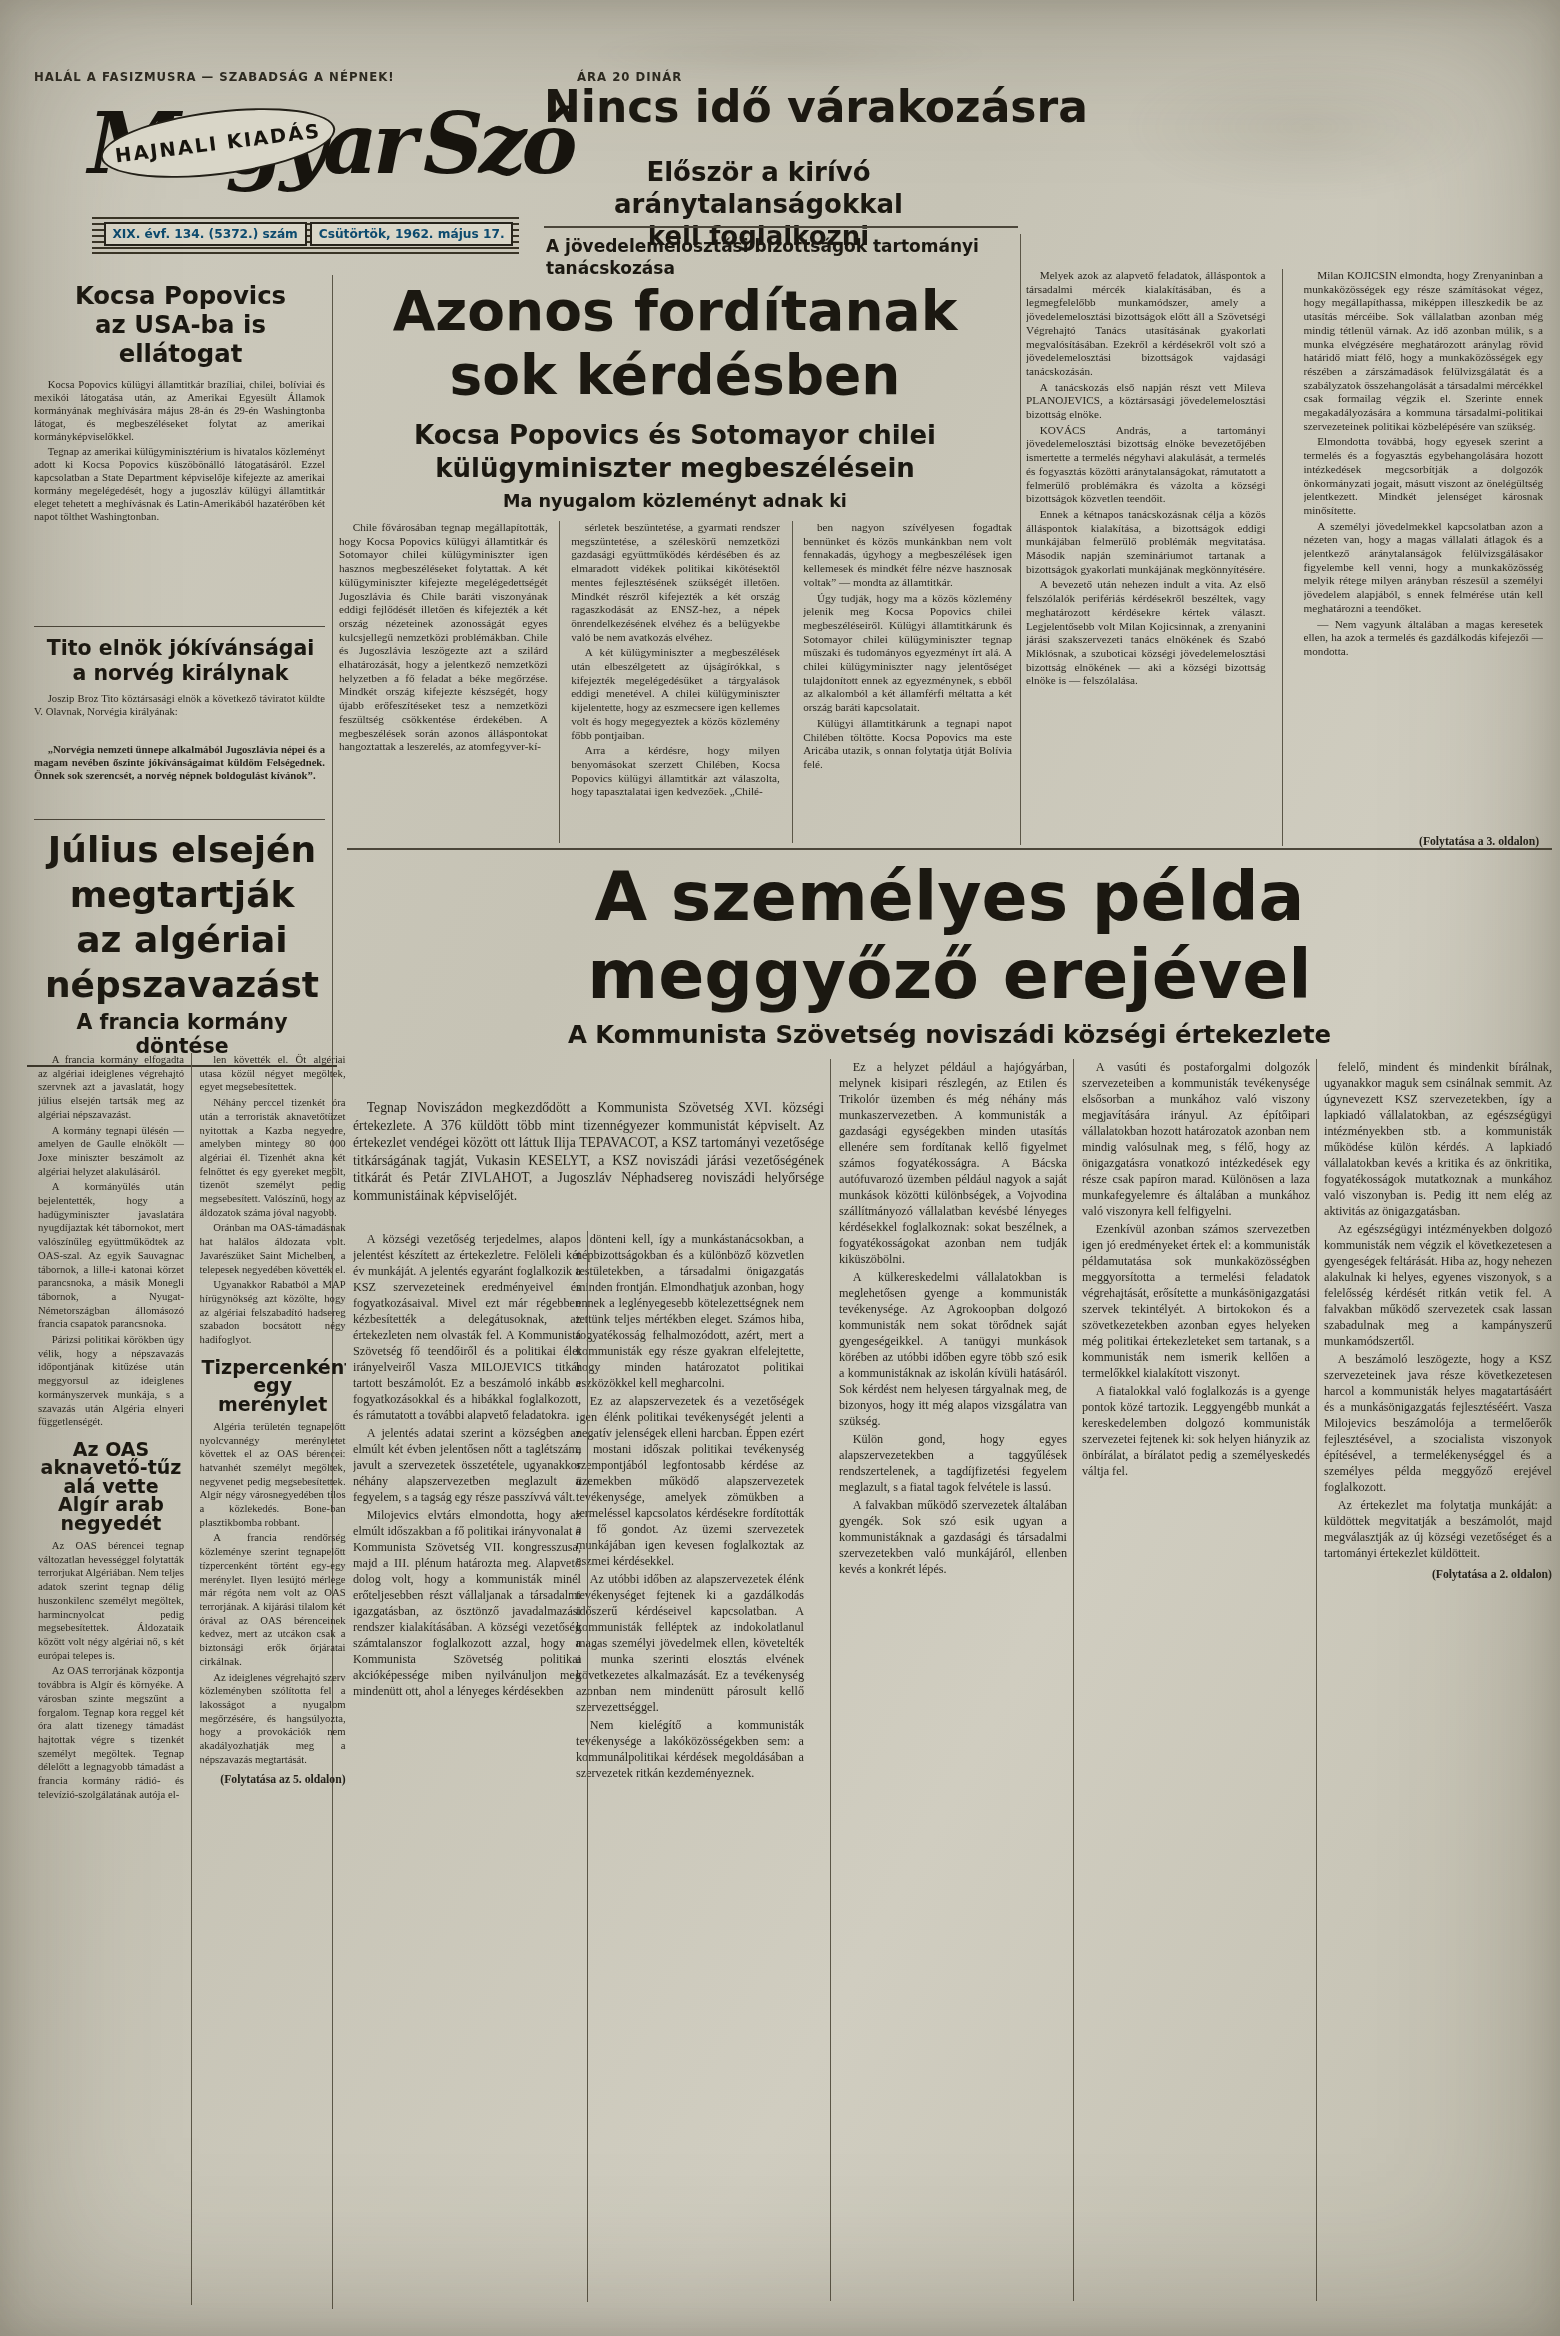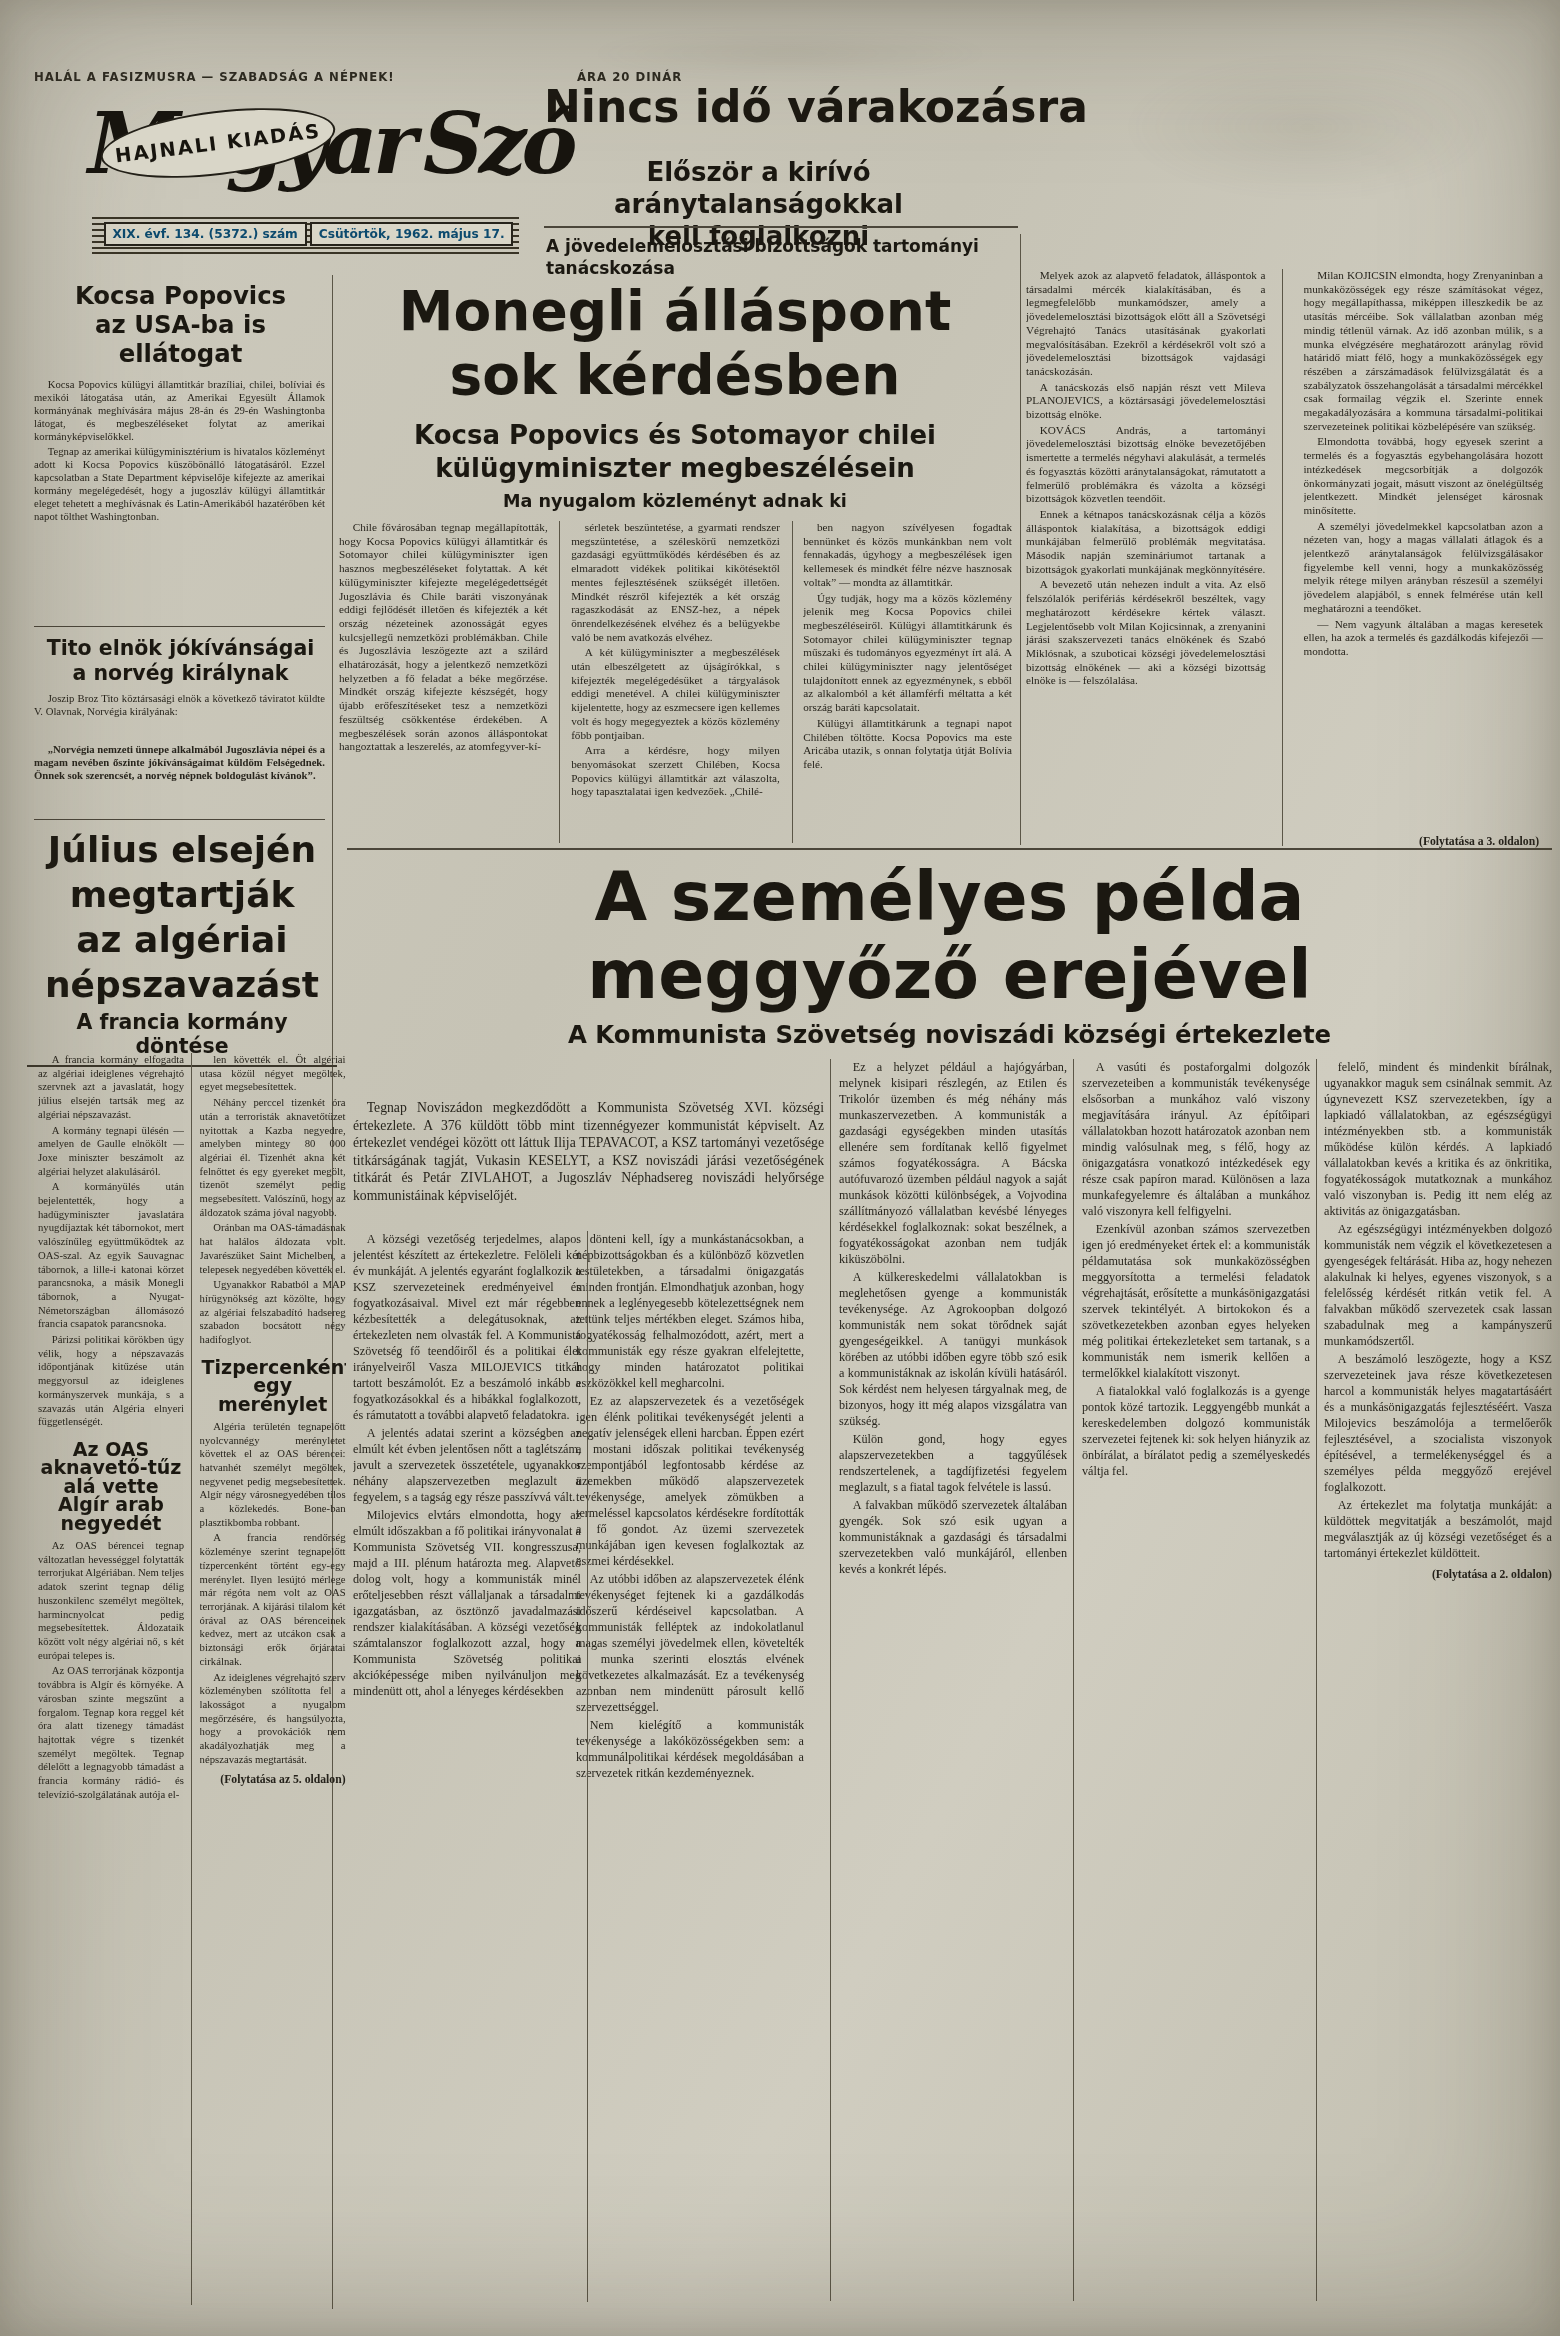--- a/index.html
+++ b/index.html
@@ -133,21 +133,21 @@
     <div>a norvég királynak</div>
   </div>
   <div class="abs body small quote" style="left:34px; top:743px; width:291px; height:70px;">
       <p>„Norvégia nemzeti ünnepe alkalmából Jugoszlávia népei és a magam nevében őszinte jókívánságaimat küldöm Felségednek. Önnek sok szerencsét, a norvég népnek boldogulást kívánok”.</p>
     </div>
   <div class="abs body small" style="left:34px; top:692px; width:291px; height:51px;">
       <p>Joszip Broz Tito köztársasági elnök a következő táviratot küldte V. Olavnak, Norvégia királyának:</p>
     </div>
   <div class="hr" style="left:34px; top:819px; width:291px; height:1px;"></div>
 
-  <div class="abs hl center az-h1">Monegli álláspont</div>
+  <div class="abs hl center az-h1">Azonos fordítanak</div>
   <div class="abs hl center az-h2">sok kérdésben</div>
   <div class="abs hl center az-sub">
     <div>Kocsa Popovics és Sotomayor chilei</div>
     <div>külügyminiszter megbeszélésein</div>
   </div>
   <div class="abs hl center az-kick">Ma nyugalom közleményt adnak ki</div>
   <section class="abs" style="left:339px; top:521px; width:673px; height:322px;">
     <div class="colwrap" style="gap:23.4px; height:100%;">
       <div class="body" style="width:209px; height:100%;">
           <p>Chile fővárosában tegnap megállapították, hogy Kocsa Popovics külügyi államtitkár és Sotomayor chilei külügyminiszter igen hasznos megbeszéléseket folytattak. A két külügyminiszter kifejezte megelégedettségét Jugoszlávia és Chile baráti viszonyának eddigi fejlődését illetően és kifejezték a két ország nézeteinek azonosságát egyes kulcsjellegű nemzetközi problémákban. Chile és Jugoszlávia leszögezte azt a szilárd elhatározását, hogy a jelentkező nemzetközi helyzetben a fő feladat a béke megőrzése. Mindkét ország kifejezte készségét, hogy újabb erőfeszítéseket tesz a nemzetközi feszültség csökkentése érdekében. A megbeszélések során azonos álláspontokat hangoztattak a leszerelés, az atomfegyver-kí-</p>

